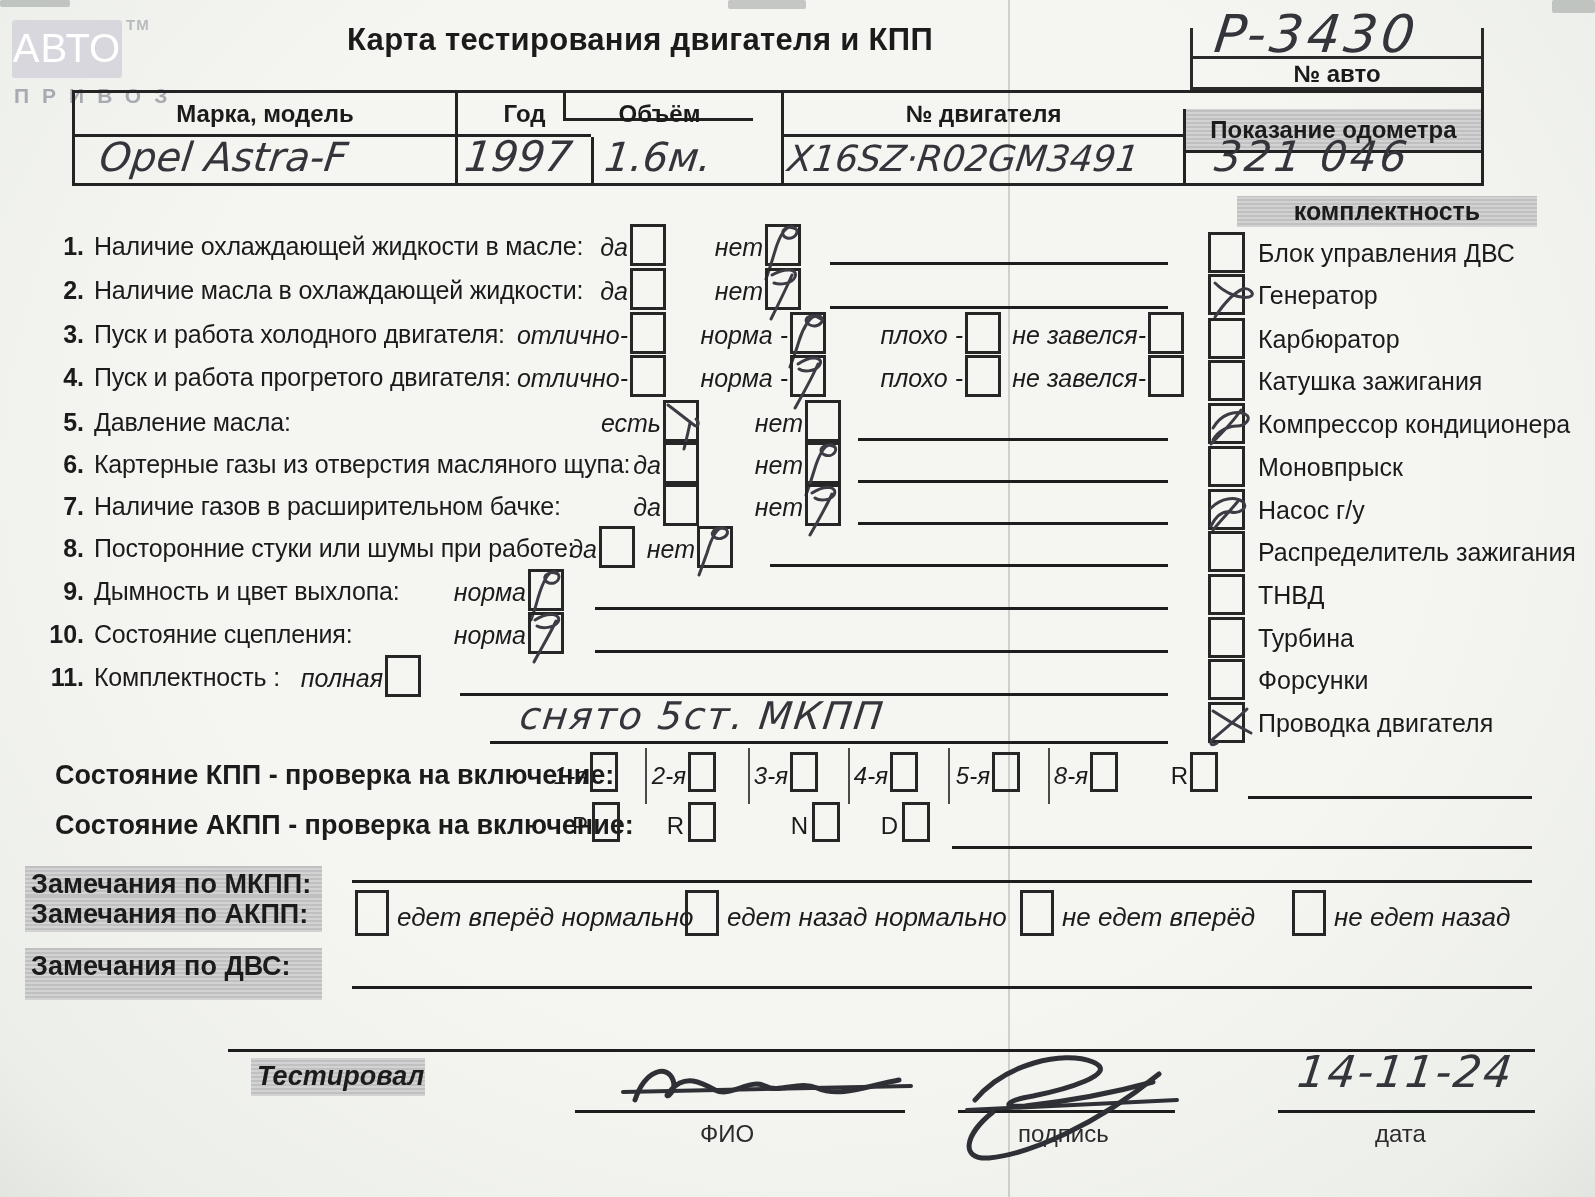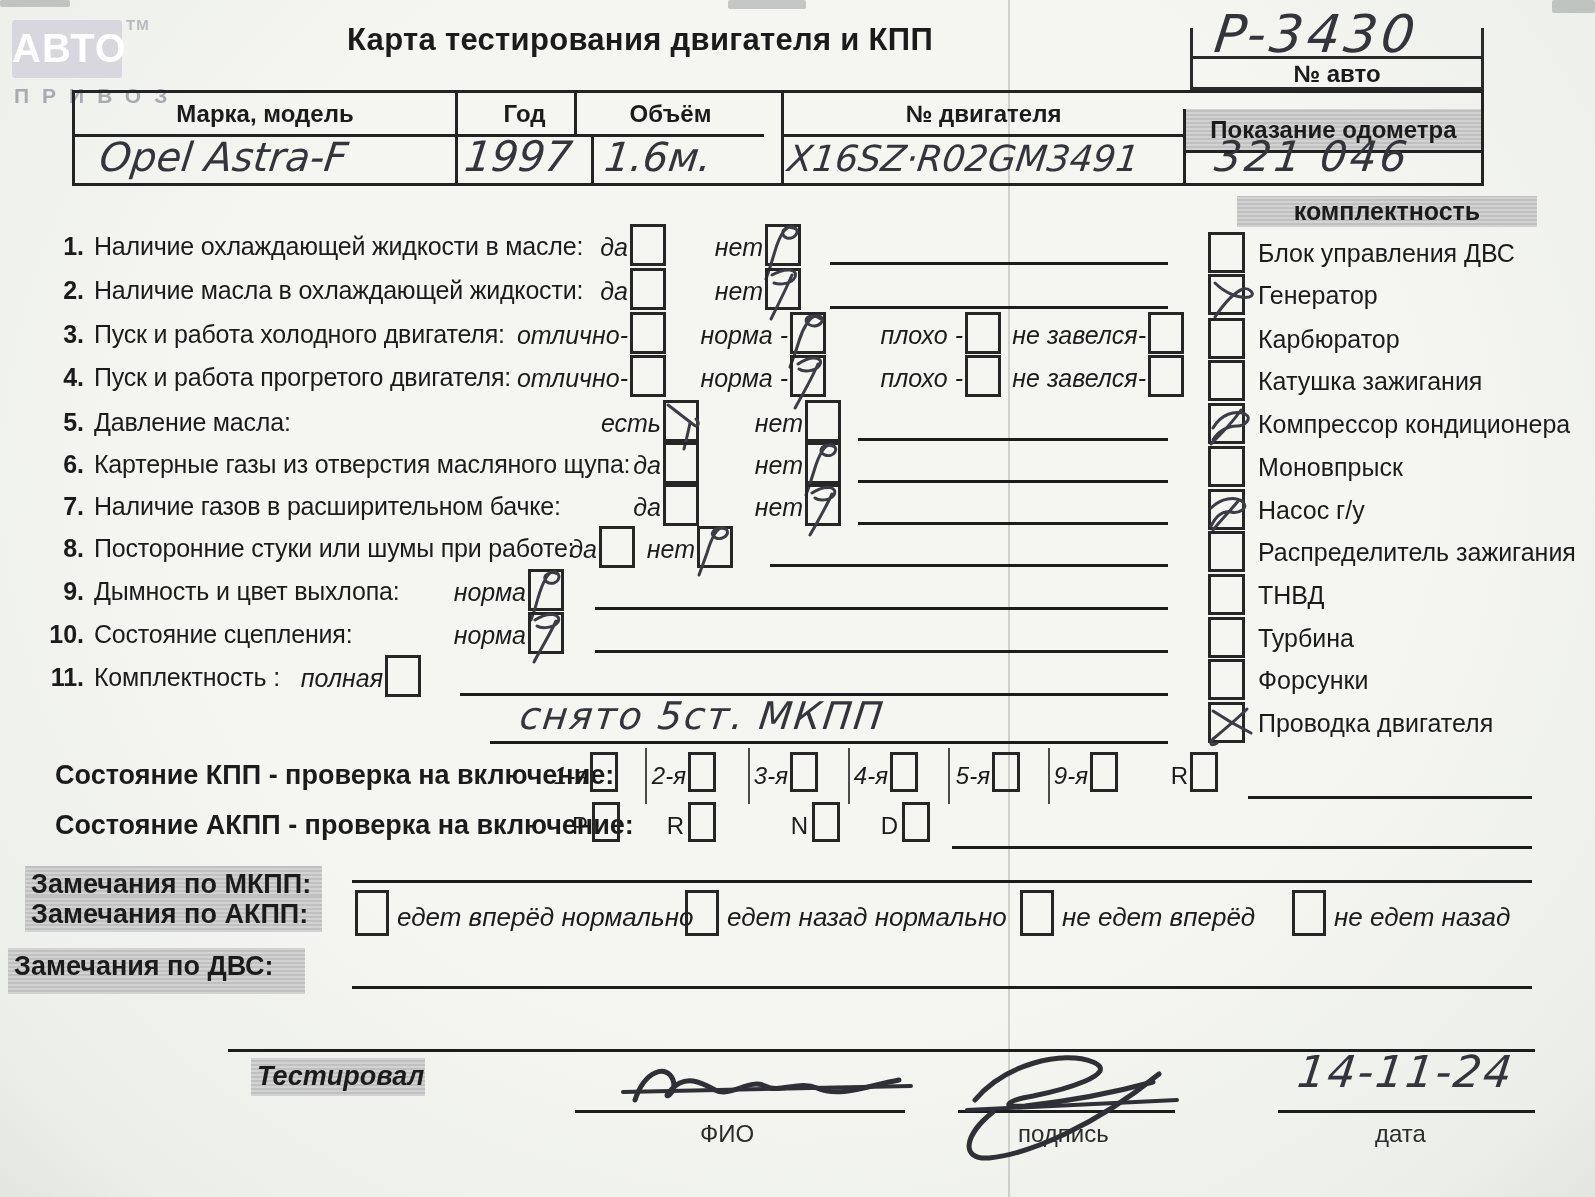--- a/index.html
+++ b/index.html
@@ -2,21 +2,21 @@
 <html><head>
 <meta charset="utf-8">
 <style>
   html,body{margin:0;padding:0;background:#d8dad6;}
   #page{position:relative;width:1595px;height:1197px;overflow:hidden;
         background:radial-gradient(ellipse at 50% 40%, #f5f6f2 55%, #eceee9 90%, #e3e5e0 100%);
         font-family:"Liberation Sans", sans-serif;color:#1b1b1b;}
   .abs{position:absolute;}
   
   .logo-box{left:12px;top:20px;width:110px;height:58px;background:#d7d7dd;border-radius:3px;
-            color:#fff;font-weight:bold;font-size:40px;text-align:center;line-height:56px;letter-spacing:1px;}
+            color:#fff;font-weight:normal;font-size:40px;text-align:center;line-height:56px;letter-spacing:1px;}
   .logo-tm{left:126px;top:16px;font-size:15px;color:#b9b9c0;font-weight:bold;letter-spacing:1px;}
   .logo-sub{left:14px;top:84px;font-size:21px;color:#a9a9b2;font-weight:bold;letter-spacing:13px;}
   
   .title{left:290px;top:22px;width:700px;text-align:center;font-weight:bold;font-size:31px;letter-spacing:.3px;}
   .hw{font-family:"DejaVu Sans", sans-serif;font-style:italic;color:#34343b;transform:skewX(-7deg);white-space:nowrap;}
   .docnum{left:1215px;top:4px;font-size:52px;letter-spacing:4px;}
   .avtono{left:1190px;top:56px;width:294px;height:34px;border:3px solid #2a2a2a;box-sizing:border-box;
           text-align:center;font-weight:bold;font-size:24px;line-height:30px;}
   .vext{width:3px;background:#2a2a2a;}
   
@@ -68,21 +68,21 @@
 
   <div class="abs title">Карта тестирования двигателя  и КПП</div>
   <div class="abs hw docnum">P-3430</div>
   <div class="abs vext" style="left:1190px;top:28px;height:30px"></div>
   <div class="abs vext" style="left:1481px;top:28px;height:30px"></div>
   <div class="abs avtono">№ авто</div>
 
   <div class="abs tbl" style="left:72px;top:90px;width:1412px;height:96px">
     <div class="cell thead" style="left:0;top:0;width:380px;height:44px;border-left:none">Марка, модель</div>
     <div class="cell thead" style="left:380px;top:0;width:136px;height:44px">Год</div>
-    <div class="cell thead" style="left:499px;top:0;width:190px;height:44px">Объём</div>
+    <div class="cell thead" style="left:488px;top:0;width:190px;height:28px">Объём</div>
     <div class="cell thead" style="left:706px;top:0;width:402px;height:44px">№ двигателя</div>
     <div class="cell thead gray" style="left:1108px;top:16px;width:298px;height:44px">Показание одометра</div>
     <div class="cell" style="left:380px;top:44px;width:1px;height:49px"></div>
     <div class="cell" style="left:516px;top:44px;width:1px;height:49px"></div>
     <div class="cell" style="left:706px;top:44px;width:1px;height:49px"></div>
     <div class="cell" style="left:1108px;top:44px;width:1px;height:49px"></div>
   </div>
   <div class="abs hw" style="left:100px;top:134px;font-size:40px">Opel Astra-F</div>
   <div class="abs hw" style="left:465px;top:132px;font-size:42px">1997</div>
   <div class="abs hw" style="left:605px;top:134px;font-size:40px">1.6м.</div>
@@ -249,21 +249,21 @@
     <span class="gl" style="right:1007px">1-я</span>
       <span class="gbx" style="left:590px"></span>
     <span class="gl" style="right:909px">2-я</span>
       <span class="gbx" style="left:688px"></span>
     <span class="gl" style="right:807px">3-я</span>
       <span class="gbx" style="left:790px"></span>
     <span class="gl" style="right:707px">4-я</span>
       <span class="gbx" style="left:890px"></span>
     <span class="gl" style="right:605px">5-я</span>
       <span class="gbx" style="left:992px"></span>
-    <span class="gl" style="right:507px">9-я</span>
+    <span class="gl" style="right:507px">8-я</span>
       <span class="gbx" style="left:1090px"></span>
     <span class="gl" style="right:407px;font-style:normal">R</span>
       <span class="gbx" style="left:1190px"></span>
     <span class="wline" style="left:1248px;width:284px;top:44px"></span>
   </div>
   <div class="abs vsep" style="left:645px;top:748px"></div>
   <div class="abs vsep" style="left:748px;top:748px"></div>
   <div class="abs vsep" style="left:848px;top:748px"></div>
   <div class="abs vsep" style="left:948px;top:748px"></div>
   <div class="abs vsep" style="left:1048px;top:748px"></div>
@@ -289,21 +289,21 @@
     <span class="rbx" style="left:355px"></span>
       <span class="ropt" style="left:397px">едет вперёд нормально</span>
     <span class="rbx" style="left:685px"></span>
       <span class="ropt" style="left:727px">едет назад нормально</span>
     <span class="rbx" style="left:1020px"></span>
       <span class="ropt" style="left:1062px">не едет вперёд</span>
     <span class="rbx" style="left:1292px"></span>
       <span class="ropt" style="left:1334px">не едет назад</span>
   </div>
 
-  <div class="abs gray seclabel" style="left:8px;top:948px;width:297px;height:46px">Замечания по ДВС:</div>
+  <div class="abs gray seclabel" style="left:25px;top:948px;width:297px;height:52px">Замечания по ДВС:</div>
   <div class="abs wline" style="left:352px;top:986px;width:1180px"></div>
   <div class="abs wline" style="left:228px;top:1049px;width:1307px"></div>
 
   <div class="abs krow" style="top:232px">
       <span class="kbx"></span>
       <span class="klabel">Блок управления ДВС</span>
     </div>
   <div class="abs krow" style="top:274px">
       <span class="kbx">
         <svg class="mark" width="52" height="58">

